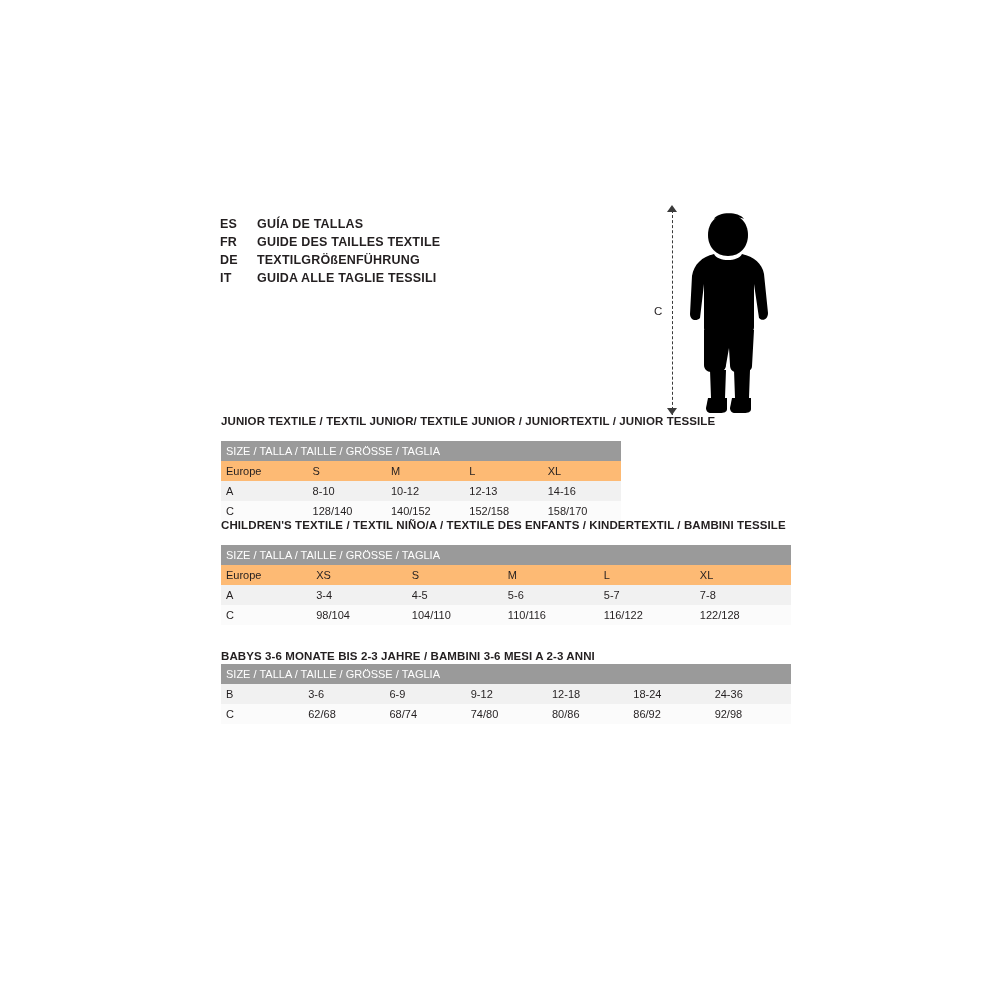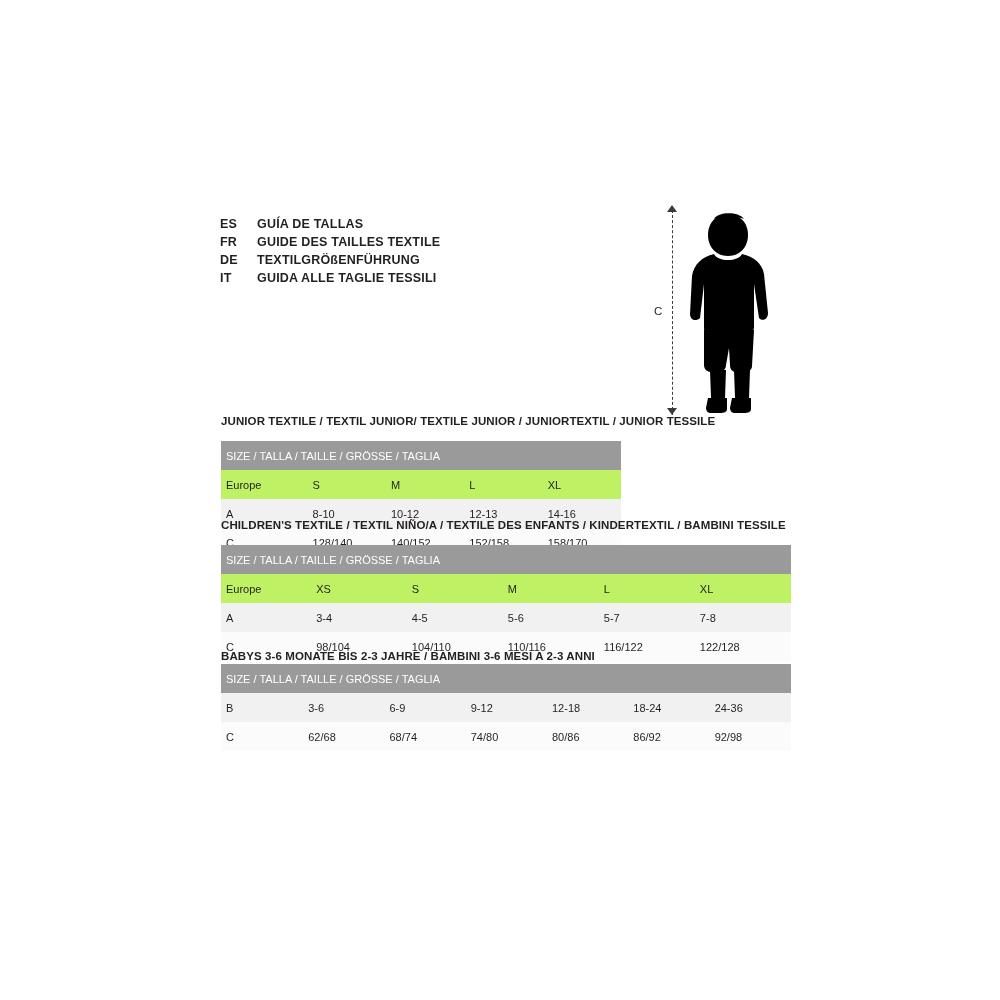--- a/index.html
+++ b/index.html
@@ -112,35 +112,35 @@
   }
 
   table.sizes {
     position: absolute;
     border-collapse: collapse;
     font-size: 11px;
     color: #231f20;
   }
   table.sizes td {
     padding: 0;
-    height: 29px;
+    height: 20px;
     vertical-align: middle;
     font-size: 11px;
     font-weight: normal;
     white-space: nowrap;
   }
   table.sizes tr.band-head td {
     background: #9a9a9a;
     color: #ffffff;
     font-weight: normal;
     font-size: 11px;
     padding-left: 5px;
   }
   table.sizes tr.hdr td {
-    background: #bef264;
+    background: #fdba74;
   }
   table.sizes tr.row-a td {
     background: #f1f1f1;
   }
   table.sizes tr.row-b td {
     background: #fbfbfb;
   }
   table.sizes td.lbl {
     padding-left: 5px;
   }

